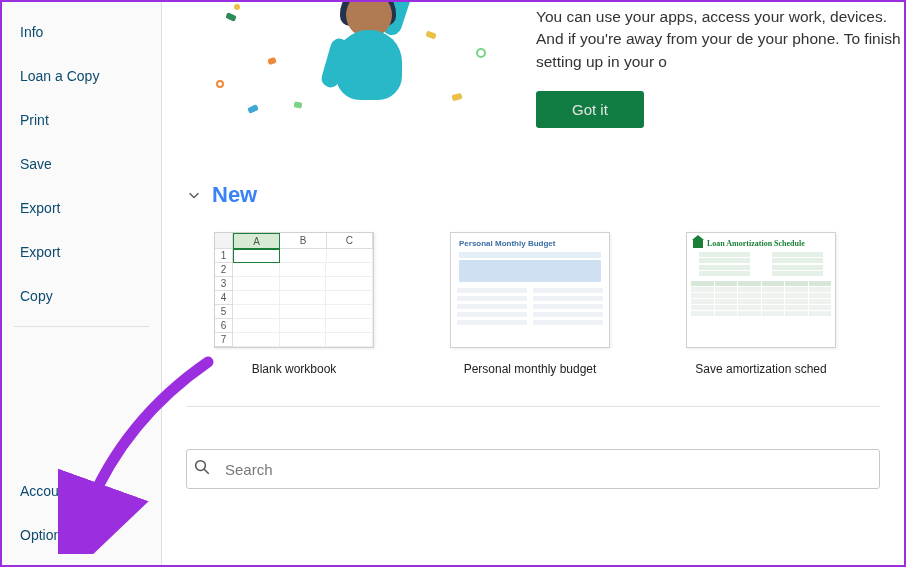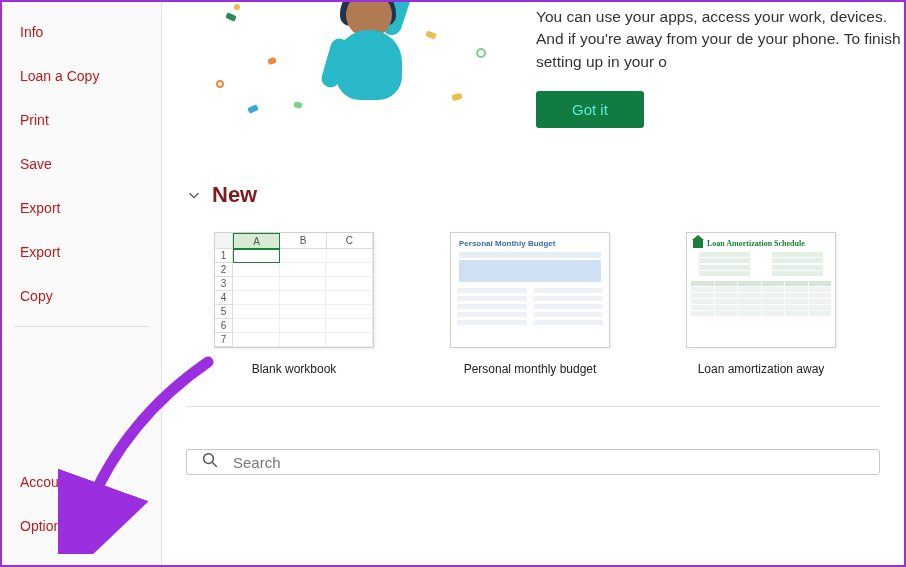--- a/index.html
+++ b/index.html
@@ -19,25 +19,25 @@
     }
     .sidebar {
       width: 160px;
       background: #fafafa;
       border-right: 1px solid #e0e0e0;
       padding-top: 8px;
       display: flex;
       flex-direction: column;
     }
     .sidebar-top { flex: 0 0 auto; }
-    .sidebar-bottom { margin-top: auto; padding-bottom: 17px; }
+    .sidebar-bottom { margin-top: auto; padding-bottom: 8px; }
     .sidebar-item {
       padding: 14px 18px;
       font-size: 14px;
-      color: #b91c1c;
+      color: #0c4a6e;
       cursor: pointer;
     }
     .sidebar-divider {
       height: 1px;
       background: #e0e0e0;
       margin: 8px 12px 8px 12px;
     }
     .main {
       flex: 1;
       background: #fff;
@@ -118,21 +118,21 @@
     .banner-text {
       flex: 1;
       padding-top: 4px;
       font-size: 15.5px;
       color: #333;
       line-height: 1.45;
     }
     .got-it-btn {
       margin-top: 18px;
       background: #107c41;
-      color: #5eead4;
+      color: #e5e5e5;
       border: none;
       padding: 10px 36px;
       font-size: 15px;
       border-radius: 3px;
       cursor: pointer;
     }
     
     .section-new {
       padding: 0 24px 0 24px;
       margin-top: 30px;
@@ -144,21 +144,21 @@
       margin-bottom: 24px;
       cursor: pointer;
     }
     .chev {
       width: 16px; height: 16px;
       display: inline-flex; align-items:center; justify-content:center;
     }
     .section-title {
       font-size: 22px;
       font-weight: 600;
-      color: #7f1d1d;
+      color: #3b82f6;
     }
     .templates {
       display: flex;
       gap: 76px;
       padding-left: 28px;
     }
     .template {
       display: flex;
       flex-direction: column;
       align-items: center;
@@ -209,22 +209,22 @@
 
     
     .search-row {
       padding: 42px 24px 0 24px;
     }
     .search-box {
       display: flex;
       align-items: center;
       border: 1px solid #c8c8c8;
       border-radius: 3px;
-      height: 26px;
-      padding: 0 14px;
+      height: 40px;
+      padding: 0 6px;
       background: #fff;
     }
     .search-input {
       flex: 1;
       border: none;
       outline: none;
       font-size: 15px;
       color: #333;
       margin-left: 14px;
       background: transparent;
@@ -445,21 +445,21 @@
               <div class="doc-trow">
                   <div class="doc-tcell"></div>
                   <div class="doc-tcell"></div>
                   <div class="doc-tcell"></div>
                   <div class="doc-tcell"></div>
                   <div class="doc-tcell"></div>
                   <div class="doc-tcell"></div>
                 </div>
             </div>
           </div>
-          <div class="template-label">Loan amortization away</div>
+          <div class="template-label">Save amortization sched</div>
         </div>
       </div>
     </section>
 
     <div class="hr-line"></div>
 
     <div class="search-row">
       <div class="search-box">
         <span>
           <svg width="18" height="18" viewBox="0 0 24 24" fill="none" stroke="#555" stroke-width="2">

